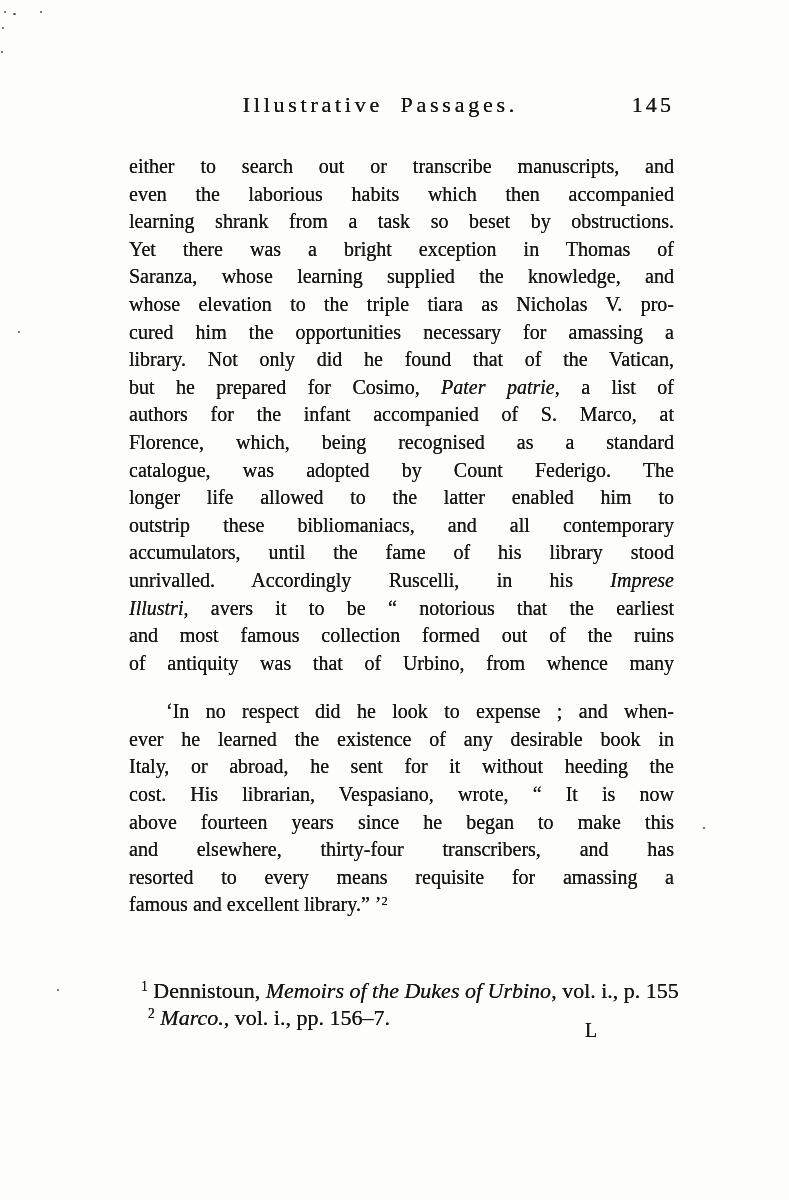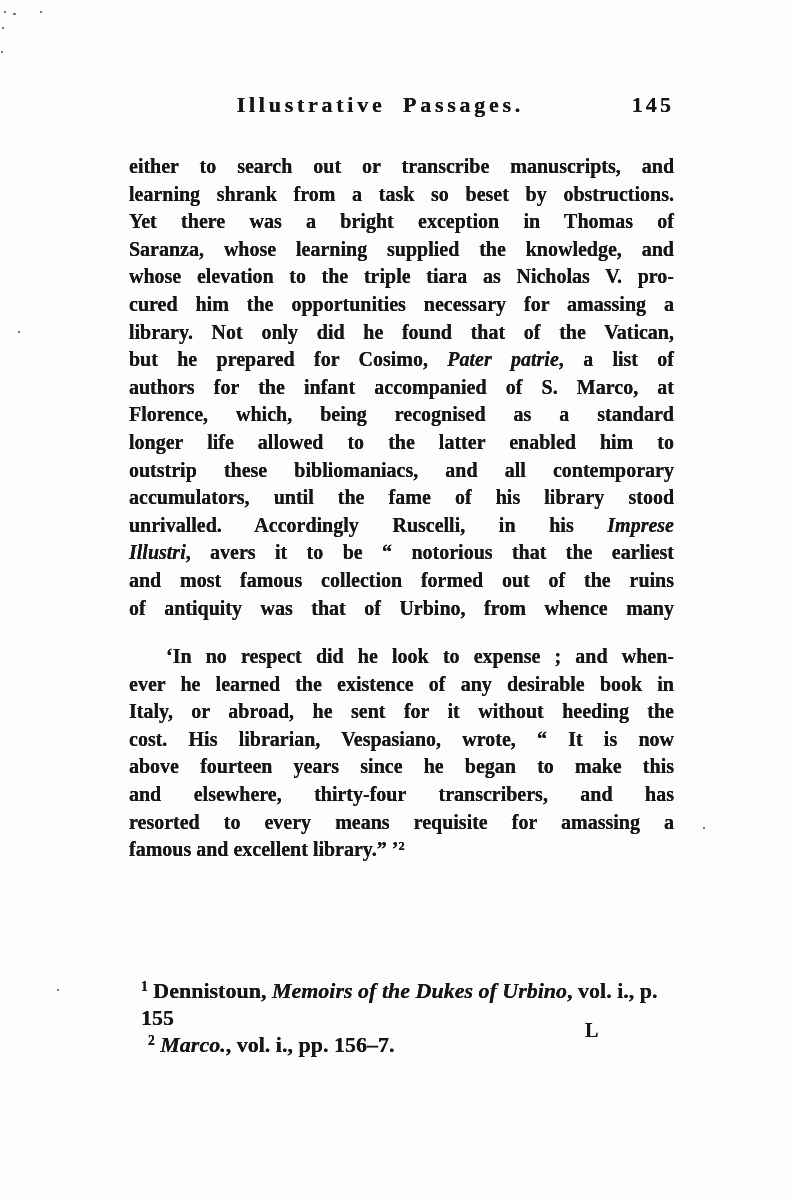--- a/index.html
+++ b/index.html
@@ -11,21 +11,20 @@
     width:789px;height:1200px;
     background:#fff;
     font-family:"Liberation Serif","DejaVu Serif",serif;
   }
   .page{
     position:relative;
     width:789px;height:1200px;
     background:var(--paper);
     color:var(--ink);
     overflow:hidden;
-    font-weight:bold;
   }
   .running-head{
     position:absolute;left:129px;top:92px;width:545px;
     display:flex;align-items:baseline;
     font-size:22px;
   }
   .head-title{
     flex:1;text-align:center;
     letter-spacing:0.17em;word-spacing:0.38em;
     text-shadow:0 0 0.35px currentColor;
@@ -78,29 +77,31 @@
 <div class="page">
 
   <header class="running-head">
     <span class="head-title">Illustrative Passages.</span>
     <span class="page-number">145</span>
   </header>
 
   <main class="text-block" id="body-root">
       <div class="paragraph">
         <div class="line"><span>either to search out or transcribe manuscripts, and</span></div>
+        <div class="line"><span>even the laborious habits which then accompanied</span></div>
         <div class="line"><span>learning shrank from a task so beset by obstructions.</span></div>
         <div class="line"><span>Yet there was a bright exception in Thomas of</span></div>
         <div class="line"><span>Saranza, whose learning supplied the knowledge, and</span></div>
         <div class="line"><span>whose elevation to the triple tiara as Nicholas V. pro-</span></div>
         <div class="line"><span>cured him the opportunities necessary for amassing a</span></div>
         <div class="line"><span>library.  Not only did he found that of the Vatican,</span></div>
         <div class="line"><span>but he prepared for Cosimo, </span><span class="it">Pater patrie</span><span>, a list of</span></div>
         <div class="line"><span>authors for the infant accompanied of S. Marco, at</span></div>
         <div class="line"><span>Florence, which, being recognised as a standard</span></div>
+        <div class="line"><span>catalogue, was adopted by Count Federigo.  The</span></div>
         <div class="line"><span>longer life allowed to the latter enabled him to</span></div>
         <div class="line"><span>outstrip these bibliomaniacs, and all contemporary</span></div>
         <div class="line"><span>accumulators, until the fame of his library stood</span></div>
         <div class="line"><span>unrivalled.  Accordingly Ruscelli, in his </span><span class="it">Imprese</span></div>
         <div class="line"><span class="it">Illustri</span><span>, avers it to be “ notorious that the earliest</span></div>
         <div class="line"><span>and most famous collection formed out of the ruins</span></div>
         <div class="line"><span>of antiquity was that of Urbino, from whence many</span></div>
       </div>
       <div class="paragraph spaced">
         <div class="line indent"><span>‘In no respect did he look to expense ; and when-</span></div>

